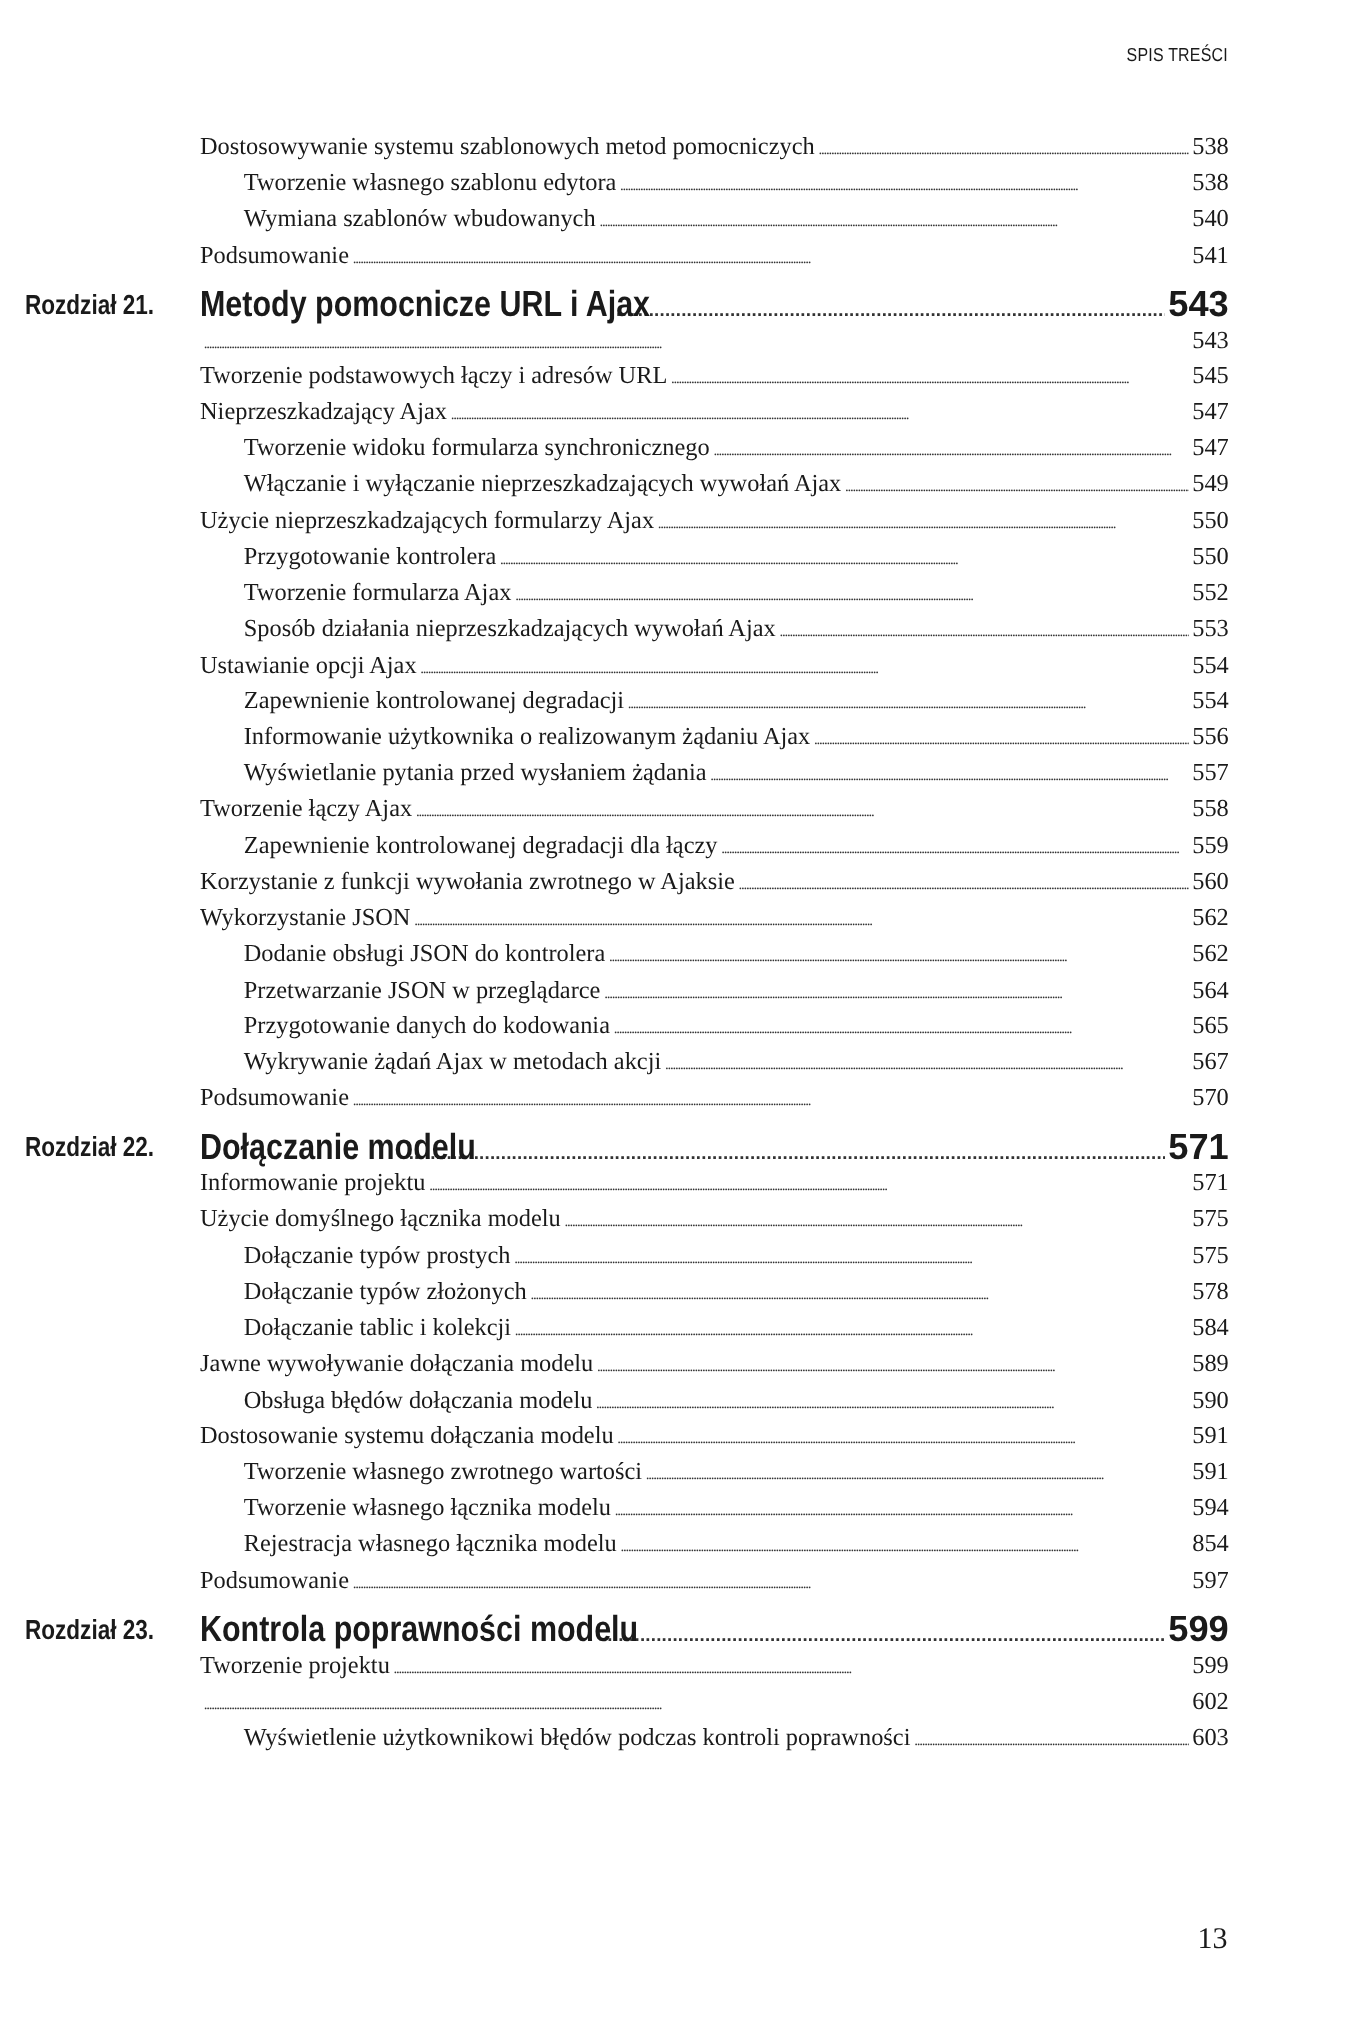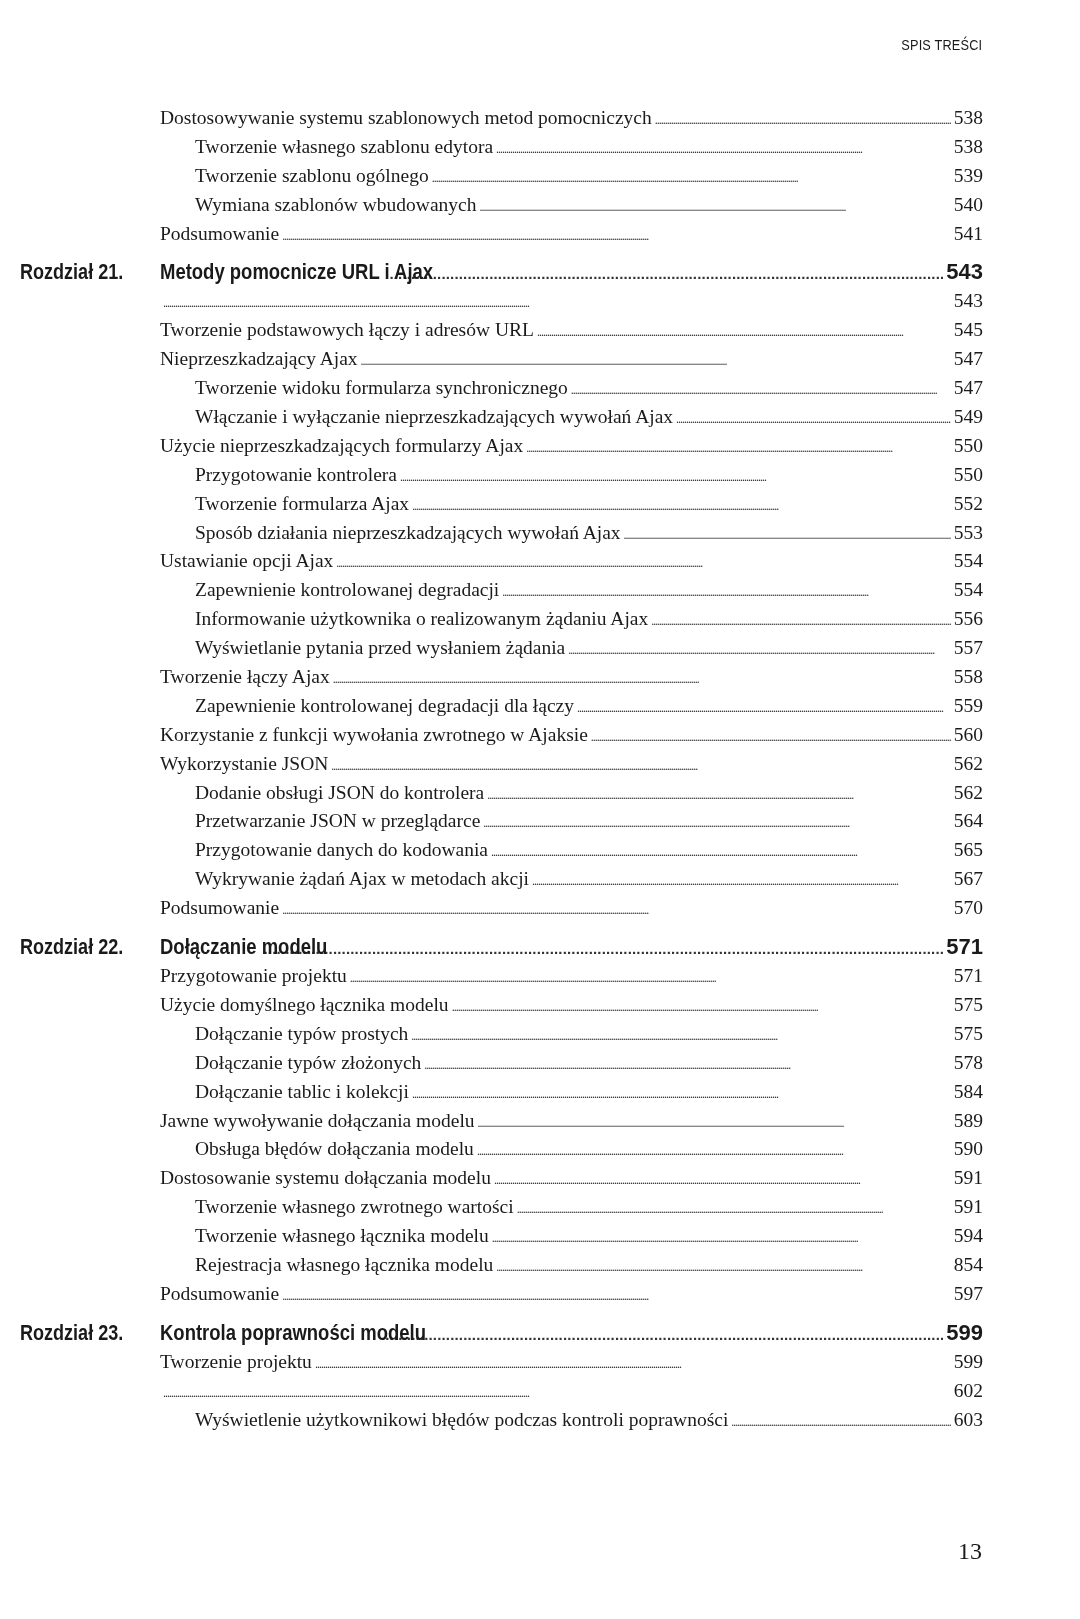--- a/index.html
+++ b/index.html
@@ -8,21 +8,21 @@
   .toc { position: absolute; top: 104px; left: 0; width: 1080px; }
   .row { position: relative; height: 28.9px; display: flex; align-items: baseline; }
   .row .chap { position: absolute; left: 20px; top: 0; font-family: "Liberation Sans", sans-serif; font-weight: bold; font-size: 22px; transform: scaleX(0.82); transform-origin: left center; white-space: nowrap; line-height: 30px; }
   .entry { position: absolute; left: 160px; right: 97px; top: 0; display: flex; align-items: baseline; font-family: "Liberation Serif", serif; font-size: 19.5px; line-height: 28px; }
   .entry.l2 { left: 195px; }
   .entry .title { white-space: nowrap; flex: 0 0 auto; }
   .entry .leader { flex: 1 1 auto; overflow: hidden; white-space: nowrap; margin: 0 3px; font-size: 12px; letter-spacing: 1.2px; color: #333; }
   .entry .leader::before { content: ". . . . . . . . . . . . . . . . . . . . . . . . . . . . . . . . . . . . . . . . . . . . . . . . . . . . . . . . . . . . . . . . . . . . . . . . . . . . . . . . . . . . . . . . . . . . . . . . . . . . . . . . . . . . . . . . . . . . . . . . . . . . . . . . . . . . . . . . . . . . . . . . . . . . . . . . . . . . . . . . . . . . . . . . . . . . . . . . . . . . . . ."; letter-spacing: -2px; }
   .entry .page { flex: 0 0 auto; }
   .row.chapter { height: 30px; margin-top: 9px; }
-  .row.chapter .entry { font-family: "Liberation Sans", sans-serif; font-weight: bold; font-size: 22px; line-height: 30px; }
+  .row.chapter .entry { font-family: "Liberation Sans", sans-serif; font-weight: bold; font-size: 29px; line-height: 30px; }
   .row.chapter .entry .title { transform: scaleX(0.84); transform-origin: left center; display: inline-block; margin-right: -12%; }
   .row.chapter .entry .leader { font-size: 15px; font-weight: bold; }
   .folio { position: absolute; top: 1538px; right: 98px; font-family: "Liberation Serif", serif; font-size: 24px; }
 </style>
 </head>
 <body>
 
 <div class="running-head">SPIS TREŚCI</div>
 
 <div class="toc" id="toc">
@@ -35,27 +35,20 @@
     </div>
     <div class="row">
       <div class="entry l2">
         <span class="title">Tworzenie własnego szablonu edytora</span>
         <span class="leader"></span>
         <span class="page">538</span>
       </div>
     </div>
     <div class="row">
       <div class="entry l2">
-        <span class="title">Tworzenie szablonu ogólnego</span>
-        <span class="leader"></span>
-        <span class="page">539</span>
-      </div>
-    </div>
-    <div class="row">
-      <div class="entry l2">
         <span class="title">Wymiana szablonów wbudowanych</span>
         <span class="leader"></span>
         <span class="page">540</span>
       </div>
     </div>
     <div class="row">
       <div class="entry">
         <span class="title">Podsumowanie</span>
         <span class="leader"></span>
         <span class="page">541</span>
@@ -225,21 +218,21 @@
     <div class="row chapter">
       <span class="chap">Rozdział 22.</span>
       <div class="entry">
         <span class="title">Dołączanie modelu</span>
         <span class="leader"></span>
         <span class="page">571</span>
       </div>
     </div>
     <div class="row">
       <div class="entry">
-        <span class="title">Przygotowanie projektu</span>
+        <span class="title">Informowanie projektu</span>
         <span class="leader"></span>
         <span class="page">571</span>
       </div>
     </div>
     <div class="row">
       <div class="entry">
         <span class="title">Użycie domyślnego łącznika modelu</span>
         <span class="leader"></span>
         <span class="page">575</span>
       </div>

